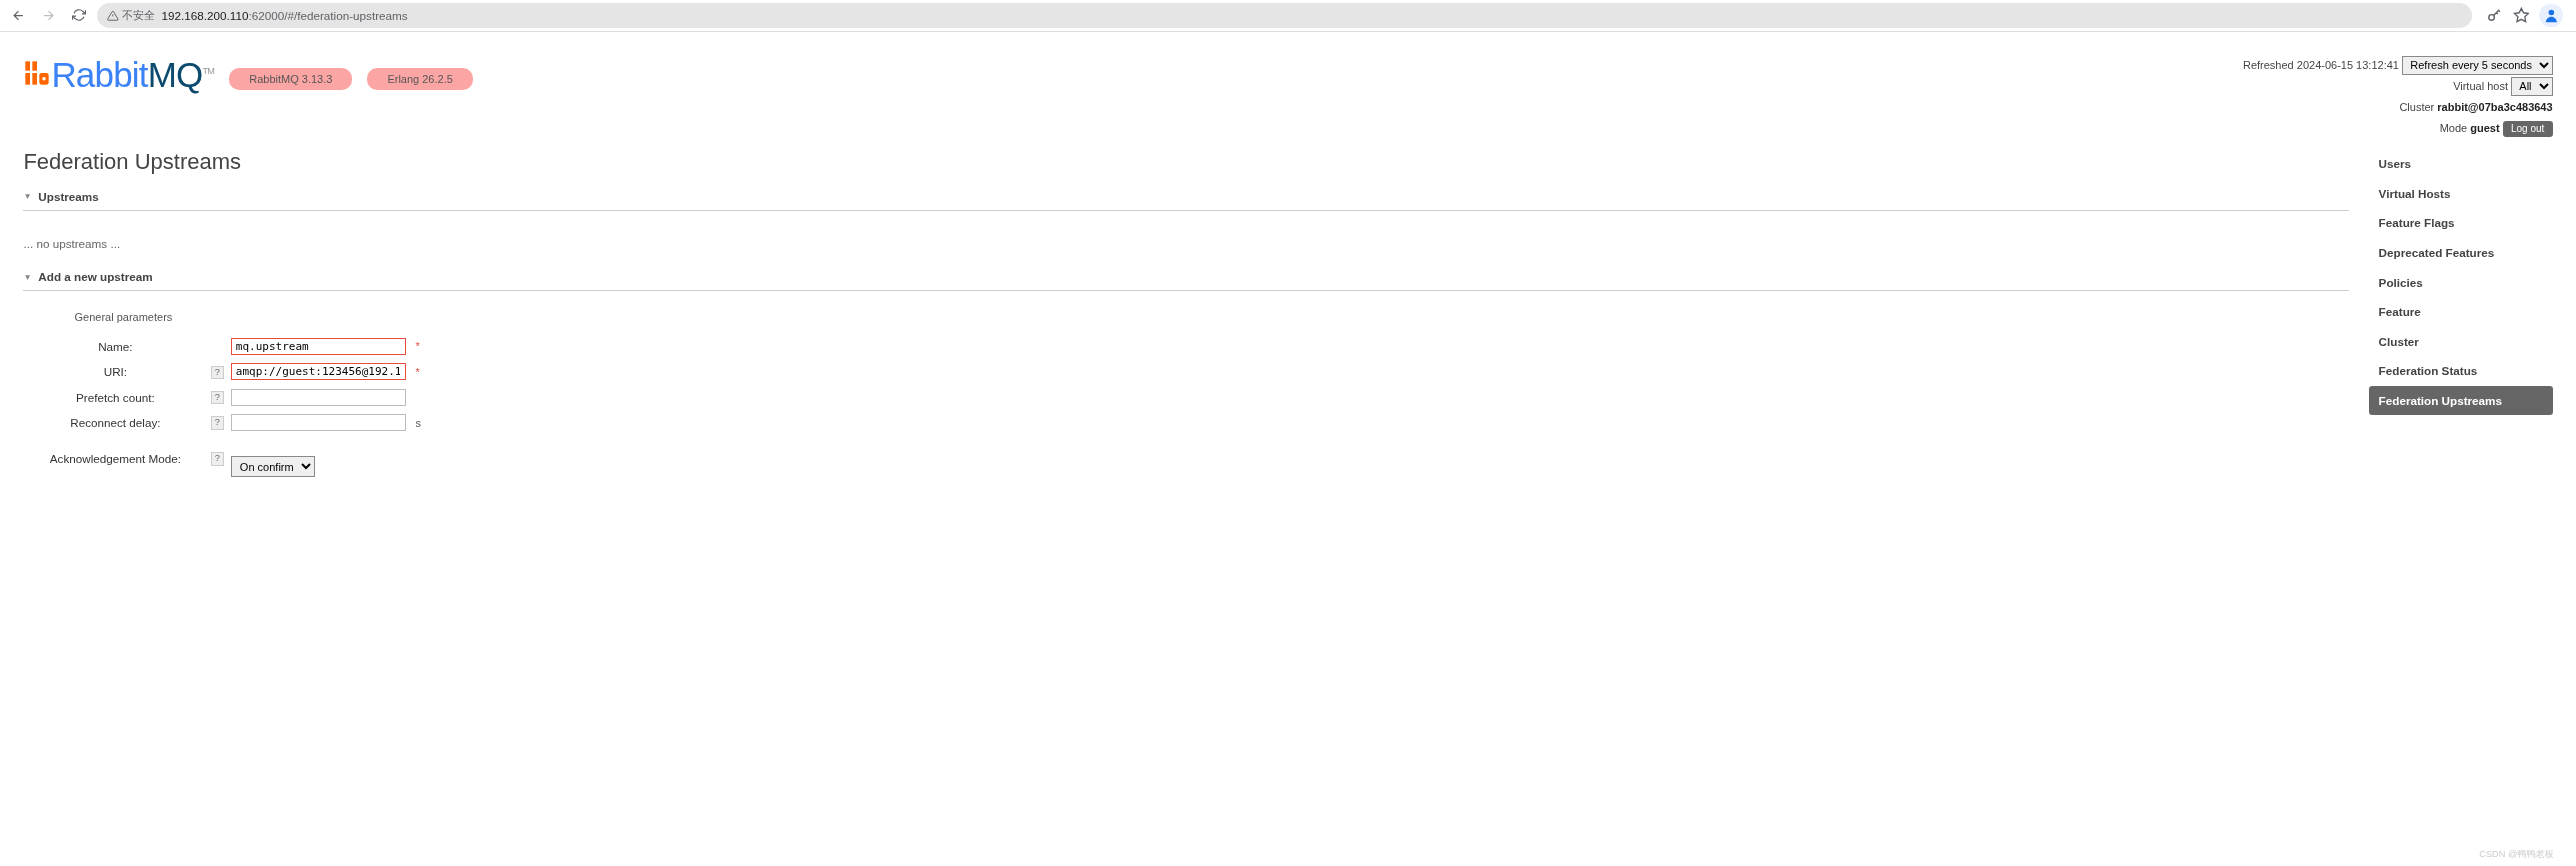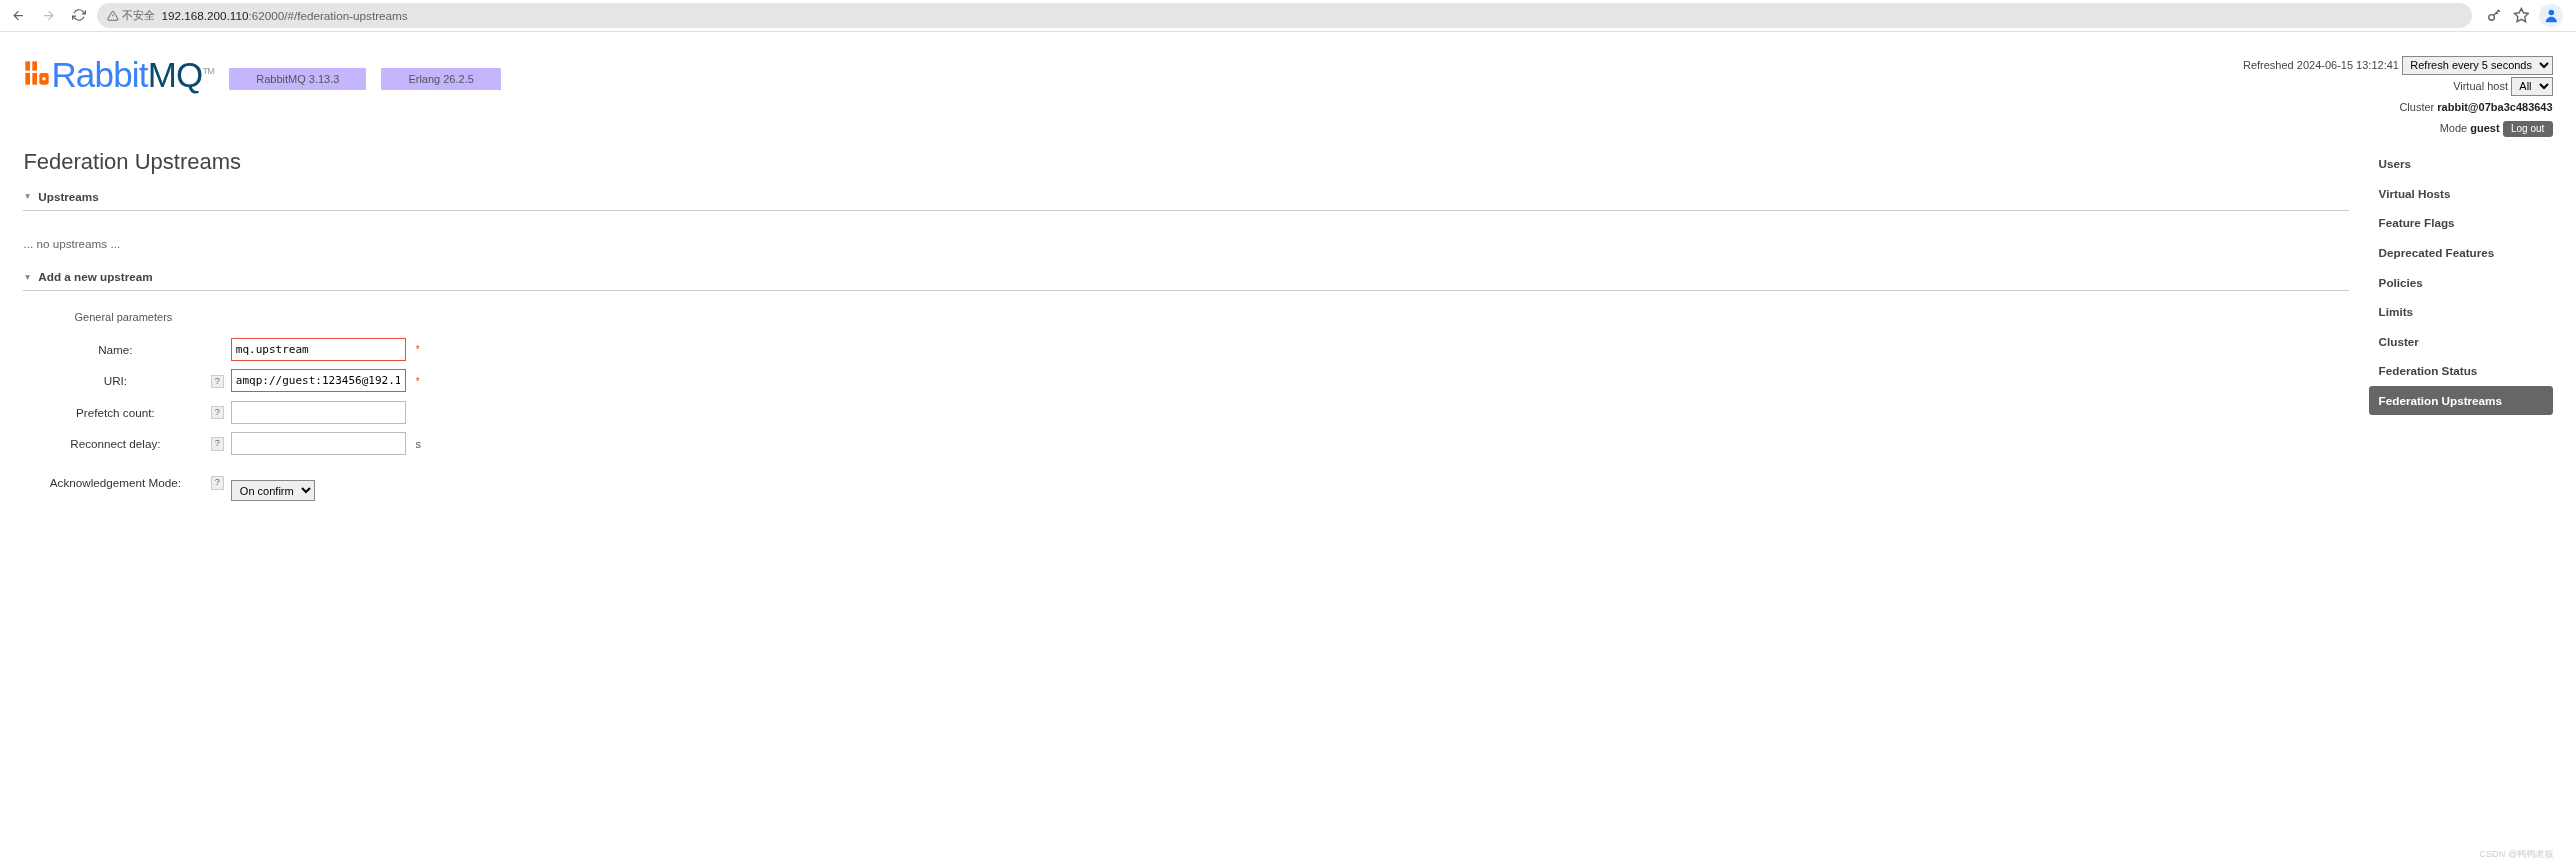--- a/index.html
+++ b/index.html
@@ -23,21 +23,21 @@
 .page { padding: 0 23.4px; }
 
 
 .header-row { display: flex; justify-content: space-between; align-items: flex-start; padding-top: 23.4px; }
 .brand-row { display: flex; align-items: flex-end; gap: 15px; }
 .logo { font-family: Arial; font-size: 35px; font-weight: 300; color: #999; letter-spacing: -0.8px; }
 .logo .rabbit { color: #3b82f6; font-weight: 400; }
 .logo .mq { color: #0c4a6e; }
 .logo .tm { font-size: 9.2px; color: #999; vertical-align: super; }
 .logo-bars { display: inline-block; color: #f60; font-weight: bold; }
-.pill { background: #c4b5fd; color: #555; padding: 5px 27px; border-radius: 1px; font-size: 11px; margin-bottom: 5px; }
+.pill { background: #fca5a5; color: #555; padding: 5px 20px; border-radius: 10px; font-size: 11px; margin-bottom: 5px; }
 .status-block { text-align: right; font-size: 11px; color: #444; line-height: 1.9; }
 .status-block select { font-size: 11px; padding: 1.7px 3.3px; border: 0.8px solid #888; }
 .status-block b { color: #222; }
 .logout-btn { background: #666; color: #fff; border: none; padding: 2.5px 8.3px; border-radius: 3.3px; font-size: 10px; cursor: pointer; }
 
 
 .tabs { display: flex; gap: 23.4px; margin-top: 16.7px; border-bottom: 0.8px solid #ddd; }
 .tab { padding: 8.3px 11.7px; font-weight: bold; color: #444; cursor: pointer; font-size: 11.7px; }
 .tab.active { background: #666; color: #fff; border-radius: 5px 5px 0 0; }
 
@@ -53,21 +53,21 @@
 .section-header { padding: 5px 0; font-weight: bold; color: #444; font-size: 11.7px; display: flex; align-items: center; gap: 6.7px; cursor: pointer; }
 .tri { color: #888; font-size: 8.3px; }
 .empty { padding: 15px 0; color: #666; font-size: 11.7px; }
 
 .subheading { text-align: center; color: #555; padding: 8.3px 0; width: 200px; font-size: 11px; }
 
 .form-table { border-collapse: separate; border-spacing: 0 5px; }
 .form-table td { padding: 1.7px 3.3px; vertical-align: middle; }
 .form-table td.label { text-align: center; color: #333; width: 184px; font-size: 11.7px; }
 .help-btn { display: inline-block; width: 13.4px; height: 13.4px; background: #eee; border: 0.8px solid #ccc; text-align: center; line-height: 11.7px; font-size: 9.2px; color: #666; cursor: pointer; }
-.form-table input[type=text] { width: 175px; padding: 2.5px 4.2px; font-family: monospace; font-size: 11px; border: 0.8px solid #bbb; height: 23px; }
+.form-table input[type=text] { width: 175px; padding: 2.5px 4.2px; font-family: monospace; font-size: 11px; border: 0.8px solid #bbb; height: 17px; }
 .form-table input.req { border: 1.7px solid #e74c3c; }
 .form-table select { padding: 2.5px 4.2px; font-size: 11px; border: 0.8px solid #888; margin-top: 17px; }
 .req-star { color: #e74c3c; margin-left: 3.3px; }
 .unit { color: #555; margin-left: 3.3px; font-size: 11px; }
 .section-header-line { border-bottom: 0.8px solid #ccc; padding-bottom: 6.7px; margin-bottom: 11.7px; }
 
 .watermark { position: fixed; bottom: 5px; right: 22px; color: #ccc; font-size: 9.2px; }
 </style>
 </head>
 <body>
@@ -215,21 +215,21 @@
       </tbody>
         </table>
     </div>
 
     <div class="sidebar">
       <a class="sidebar-item">Users</a>
       <a class="sidebar-item">Virtual Hosts</a>
       <a class="sidebar-item">Feature Flags</a>
       <a class="sidebar-item">Deprecated Features</a>
       <a class="sidebar-item">Policies</a>
-      <a class="sidebar-item">Limits</a>
+      <a class="sidebar-item">Feature</a>
       <a class="sidebar-item">Cluster</a>
       <a class="sidebar-item">Federation Status</a>
       <a class="sidebar-item active">Federation Upstreams</a>
     </div>
   </div>
 </div>
 
 <div class="watermark">CSDN @鸭鸭老板</div>
 
 

